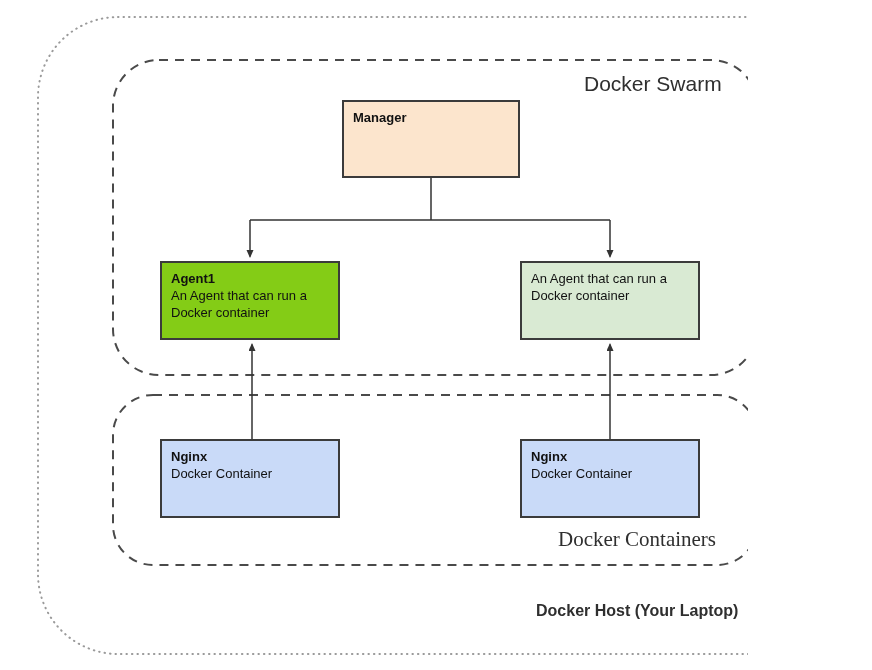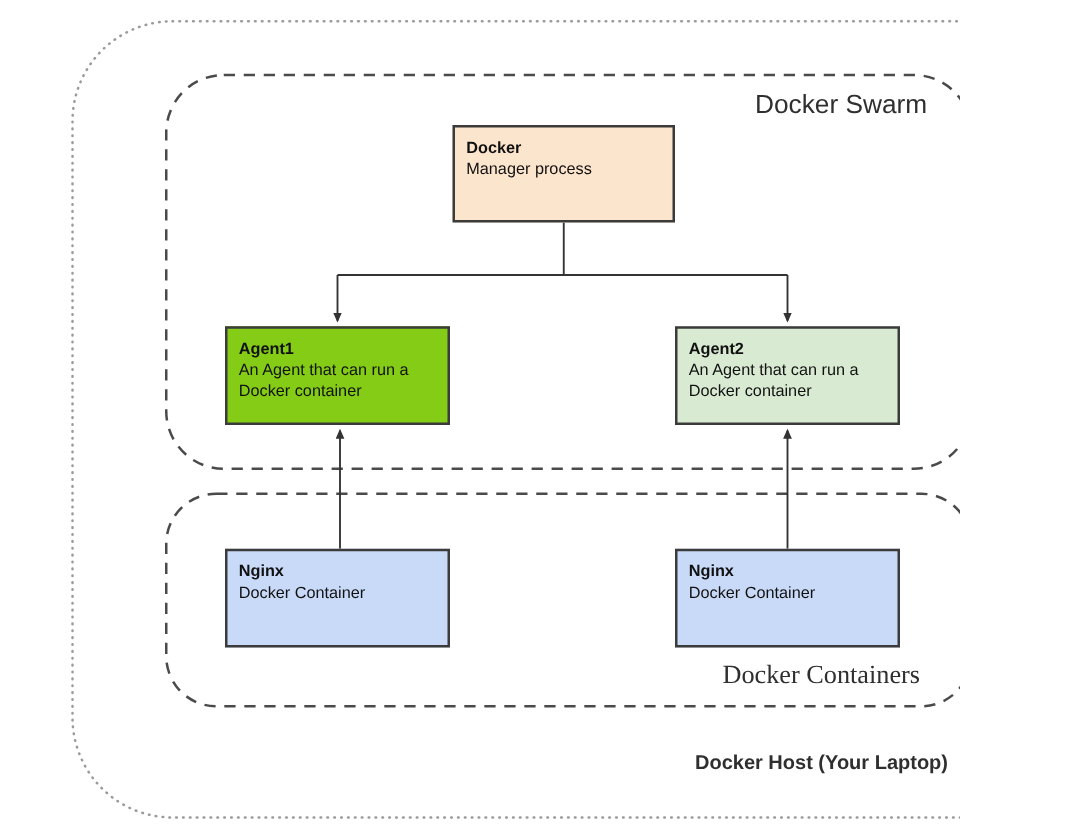--- a/index.html
+++ b/index.html
@@ -5,21 +5,20 @@
   * { margin: 0; padding: 0; box-sizing: border-box; }
   html, body { background: #ffffff; }
   body { font-family: "Liberation Sans", sans-serif; }
 
   .canvas {
     position: relative;
     width: 748px;
     height: 670px;
     background: #ffffff;
     overflow: hidden;
-    margin-left: 20px;
   }
 
   .wire-layer {
     position: absolute;
     left: 0; top: 0;
     width: 872px; height: 670px;
     z-index: 0;
   }
 
   .node {
@@ -80,31 +79,29 @@
 
     <line x1="252" y1="439" x2="252" y2="344.5" stroke="#333333" stroke-width="1.5" marker-end="url(#arrow)"></line>
     <line x1="610" y1="439" x2="610" y2="344.5" stroke="#333333" stroke-width="1.5" marker-end="url(#arrow)"></line>
   </svg>
 
   <div class="region-label label-swarm">Docker Swarm</div>
   <div class="region-label label-containers">Docker Containers</div>
   <div class="region-label label-host">Docker Host (Your Laptop)</div>
 
   <div class="node node-manager" style="background-color: rgb(252, 229, 205);">
-    <div class="node-title">Docker</div>
-    <div class="node-sub">Manager process</div>
+    <div class="node-title">Manager</div>
   </div>
 
   <div class="node node-agent1" style="background-color: #84cc16;">
     <div class="node-title">Agent1</div>
     <div class="node-sub">An Agent that can run a Docker container</div>
   </div>
 
   <div class="node node-agent2" style="background-color: rgb(217, 234, 211);">
-    <div class="node-title">Agent2</div>
     <div class="node-sub">An Agent that can run a Docker container</div>
   </div>
 
   <div class="node node-nginx1" style="background-color: rgb(201, 218, 248);">
     <div class="node-title">Nginx</div>
     <div class="node-sub">Docker Container</div>
   </div>
 
   <div class="node node-nginx2" style="background-color: rgb(201, 218, 248);">
     <div class="node-title">Nginx</div>

